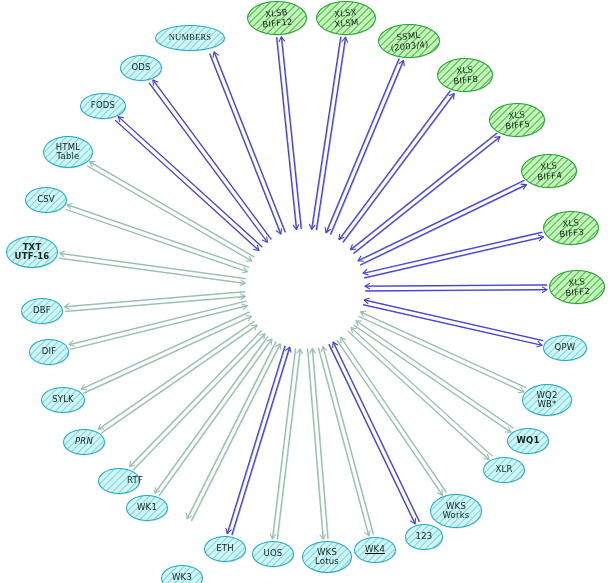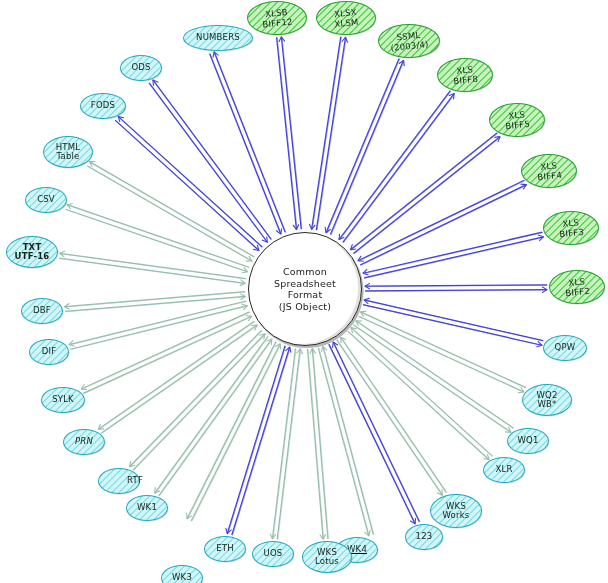--- a/index.html
+++ b/index.html
@@ -210,41 +210,41 @@
           <div>QPW</div>
         </div>
       </div>
       <div class="node cyan" style="left: 522px; top: 384px; width: 50px; height: 32px; border-color: rgb(31, 169, 192); background: repeating-linear-gradient(135deg, rgb(143, 226, 236) 0px, rgb(143, 226, 236) 1.4px, rgb(210, 245, 248) 1.4px, rgb(210, 245, 248) 5px);">
         <div class="lbl" style="color: rgb(20, 35, 26);">
           <div>WQ2</div>
           <div>WB*</div>
         </div>
       </div>
       <div class="node cyan" style="left: 507px; top: 428px; width: 42px; height: 26px; border-color: rgb(31, 169, 192); background: repeating-linear-gradient(135deg, rgb(143, 226, 236) 0px, rgb(143, 226, 236) 1.4px, rgb(210, 245, 248) 1.4px, rgb(210, 245, 248) 5px);">
-        <div class="lbl" style="color: rgb(20, 35, 26);">
+        <div class="lbl" style="color: rgb(20, 35, 26); font-weight: bold;">
           <div>WQ1</div>
         </div>
       </div>
       <div class="node cyan" style="left: 483px; top: 457px; width: 42px; height: 26px; border-color: rgb(31, 169, 192); background: repeating-linear-gradient(135deg, rgb(143, 226, 236) 0px, rgb(143, 226, 236) 1.4px, rgb(210, 245, 248) 1.4px, rgb(210, 245, 248) 5px);">
         <div class="lbl" style="color: rgb(20, 35, 26);">
           <div>XLR</div>
         </div>
       </div>
       <div class="node cyan" style="left: 430px; top: 494px; width: 52px; height: 34px; border-color: rgb(31, 169, 192); background: repeating-linear-gradient(135deg, rgb(143, 226, 236) 0px, rgb(143, 226, 236) 1.4px, rgb(210, 245, 248) 1.4px, rgb(210, 245, 248) 5px);">
         <div class="lbl" style="color: rgb(20, 35, 26);">
           <div>WKS</div>
           <div>Works</div>
         </div>
       </div>
       <div class="node cyan" style="left: 405px; top: 524px; width: 38px; height: 26px; border-color: rgb(31, 169, 192); background: repeating-linear-gradient(135deg, rgb(143, 226, 236) 0px, rgb(143, 226, 236) 1.4px, rgb(210, 245, 248) 1.4px, rgb(210, 245, 248) 5px);">
         <div class="lbl" style="color: rgb(20, 35, 26);">
           <div>123</div>
         </div>
       </div>
-      <div class="node cyan" style="left: 336px; top: 537px; width: 42px; height: 26px; border-color: rgb(31, 169, 192); background: repeating-linear-gradient(135deg, rgb(143, 226, 236) 0px, rgb(143, 226, 236) 1.4px, rgb(210, 245, 248) 1.4px, rgb(210, 245, 248) 5px); text-decoration: underline;">
+      <div class="node cyan" style="left: 354px; top: 537px; width: 42px; height: 26px; border-color: rgb(31, 169, 192); background: repeating-linear-gradient(135deg, rgb(143, 226, 236) 0px, rgb(143, 226, 236) 1.4px, rgb(210, 245, 248) 1.4px, rgb(210, 245, 248) 5px); text-decoration: underline;">
         <div class="lbl" style="color: rgb(20, 35, 26);">
           <div>WK4</div>
         </div>
       </div>
       <div class="node cyan" style="left: 302px; top: 541px; width: 50px; height: 32px; border-color: rgb(31, 169, 192); background: repeating-linear-gradient(135deg, rgb(143, 226, 236) 0px, rgb(143, 226, 236) 1.4px, rgb(210, 245, 248) 1.4px, rgb(210, 245, 248) 5px);">
         <div class="lbl" style="color: rgb(20, 35, 26);">
           <div>WKS</div>
           <div>Lotus</div>
         </div>
       </div>
@@ -313,27 +313,19 @@
       <div class="node cyan" style="left: 80px; top: 93px; width: 46px; height: 26px; border-color: rgb(31, 169, 192); background: repeating-linear-gradient(135deg, rgb(143, 226, 236) 0px, rgb(143, 226, 236) 1.4px, rgb(210, 245, 248) 1.4px, rgb(210, 245, 248) 5px);">
         <div class="lbl" style="color: rgb(20, 35, 26);">
           <div>FODS</div>
         </div>
       </div>
       <div class="node cyan" style="left: 120px; top: 55px; width: 42px; height: 26px; border-color: rgb(31, 169, 192); background: repeating-linear-gradient(135deg, rgb(143, 226, 236) 0px, rgb(143, 226, 236) 1.4px, rgb(210, 245, 248) 1.4px, rgb(210, 245, 248) 5px);">
         <div class="lbl" style="color: rgb(20, 35, 26);">
           <div>ODS</div>
         </div>
       </div>
-      <div class="node cyan" style="left: 183px; top: 25px; width: 70px; height: 26px; border-color: rgb(31, 169, 192); background: repeating-linear-gradient(135deg, rgb(143, 226, 236) 0px, rgb(143, 226, 236) 1.4px, rgb(210, 245, 248) 1.4px, rgb(210, 245, 248) 5px);">
+      <div class="node cyan" style="left: 155px; top: 25px; width: 70px; height: 26px; border-color: rgb(31, 169, 192); background: repeating-linear-gradient(135deg, rgb(143, 226, 236) 0px, rgb(143, 226, 236) 1.4px, rgb(210, 245, 248) 1.4px, rgb(210, 245, 248) 5px); font-family: Liberation Serif, serif;">
         <div class="lbl" style="color: rgb(20, 35, 26);">
           <div>NUMBERS</div>
         </div>
       </div>
     </div>
-  <div class="center-node" style="left: 248px; top: 232px; width: 114px; height: 114px; border-color: rgb(43, 43, 43);">
-    <div class="center-label">
-      <div>Common</div>
-      <div>Spreadsheet</div>
-      <div>Format</div>
-      <div>(JS Object)</div>
-    </div>
-  </div>
 </div>
 
 </body></html>

